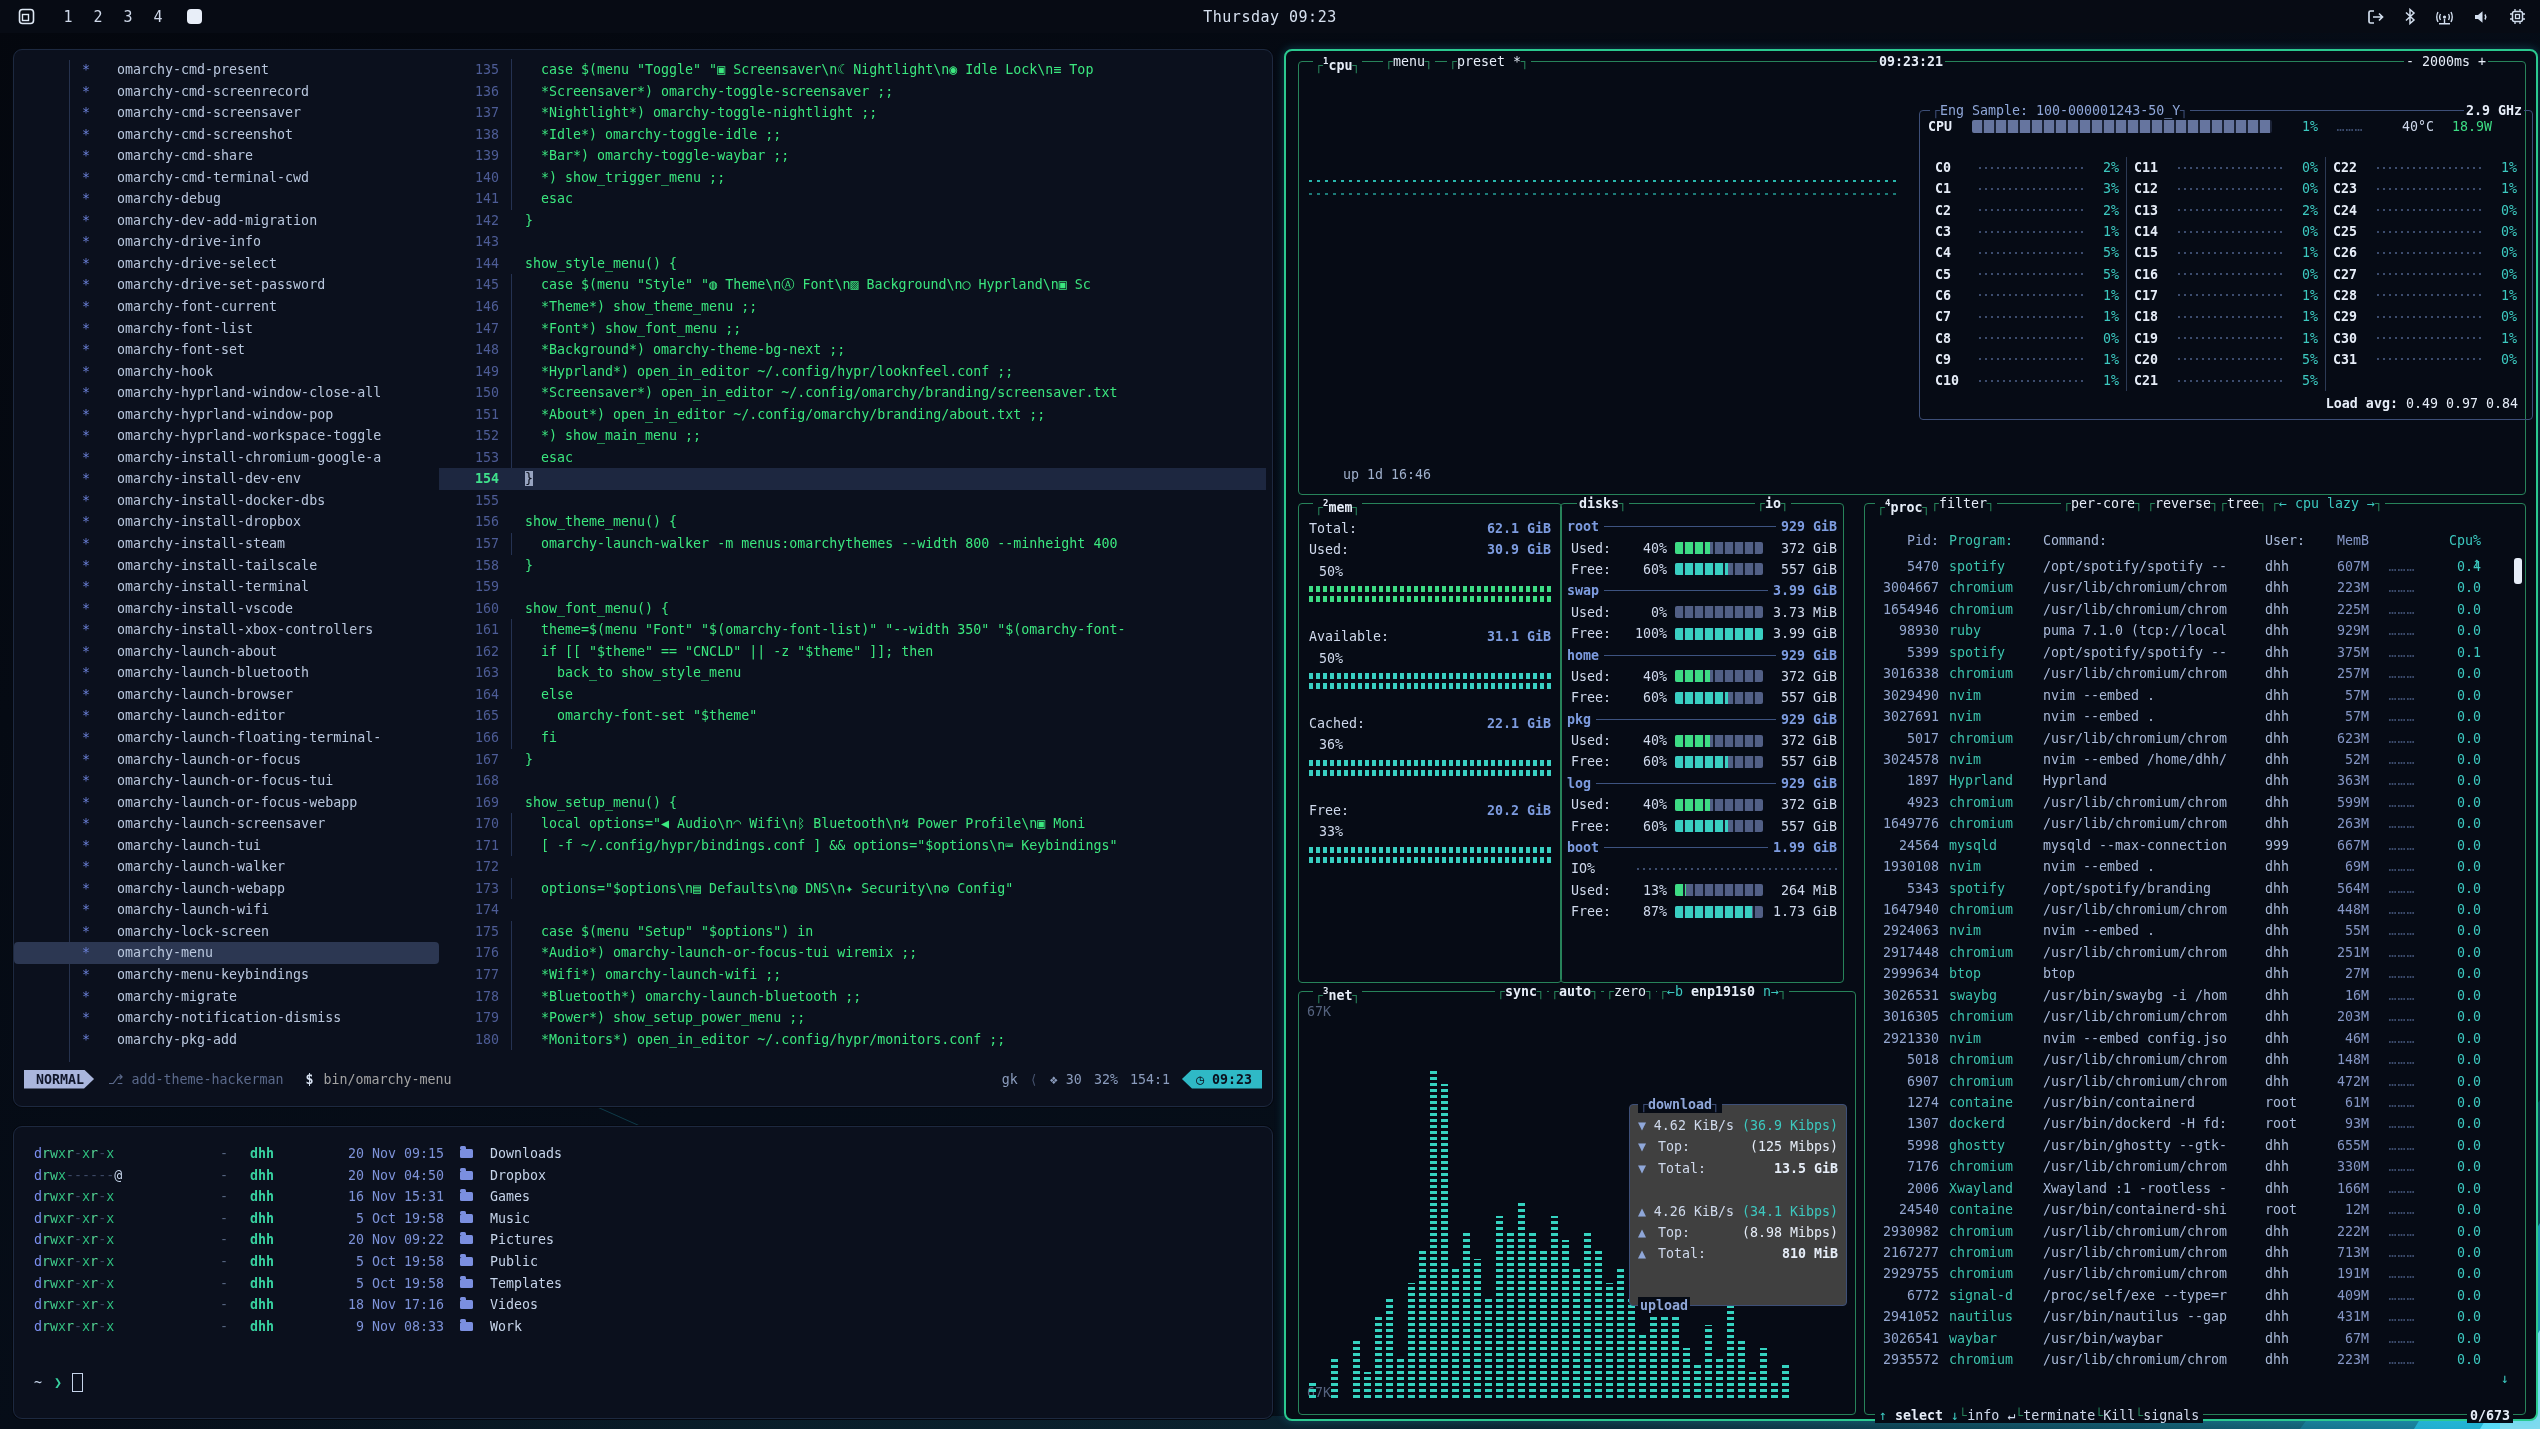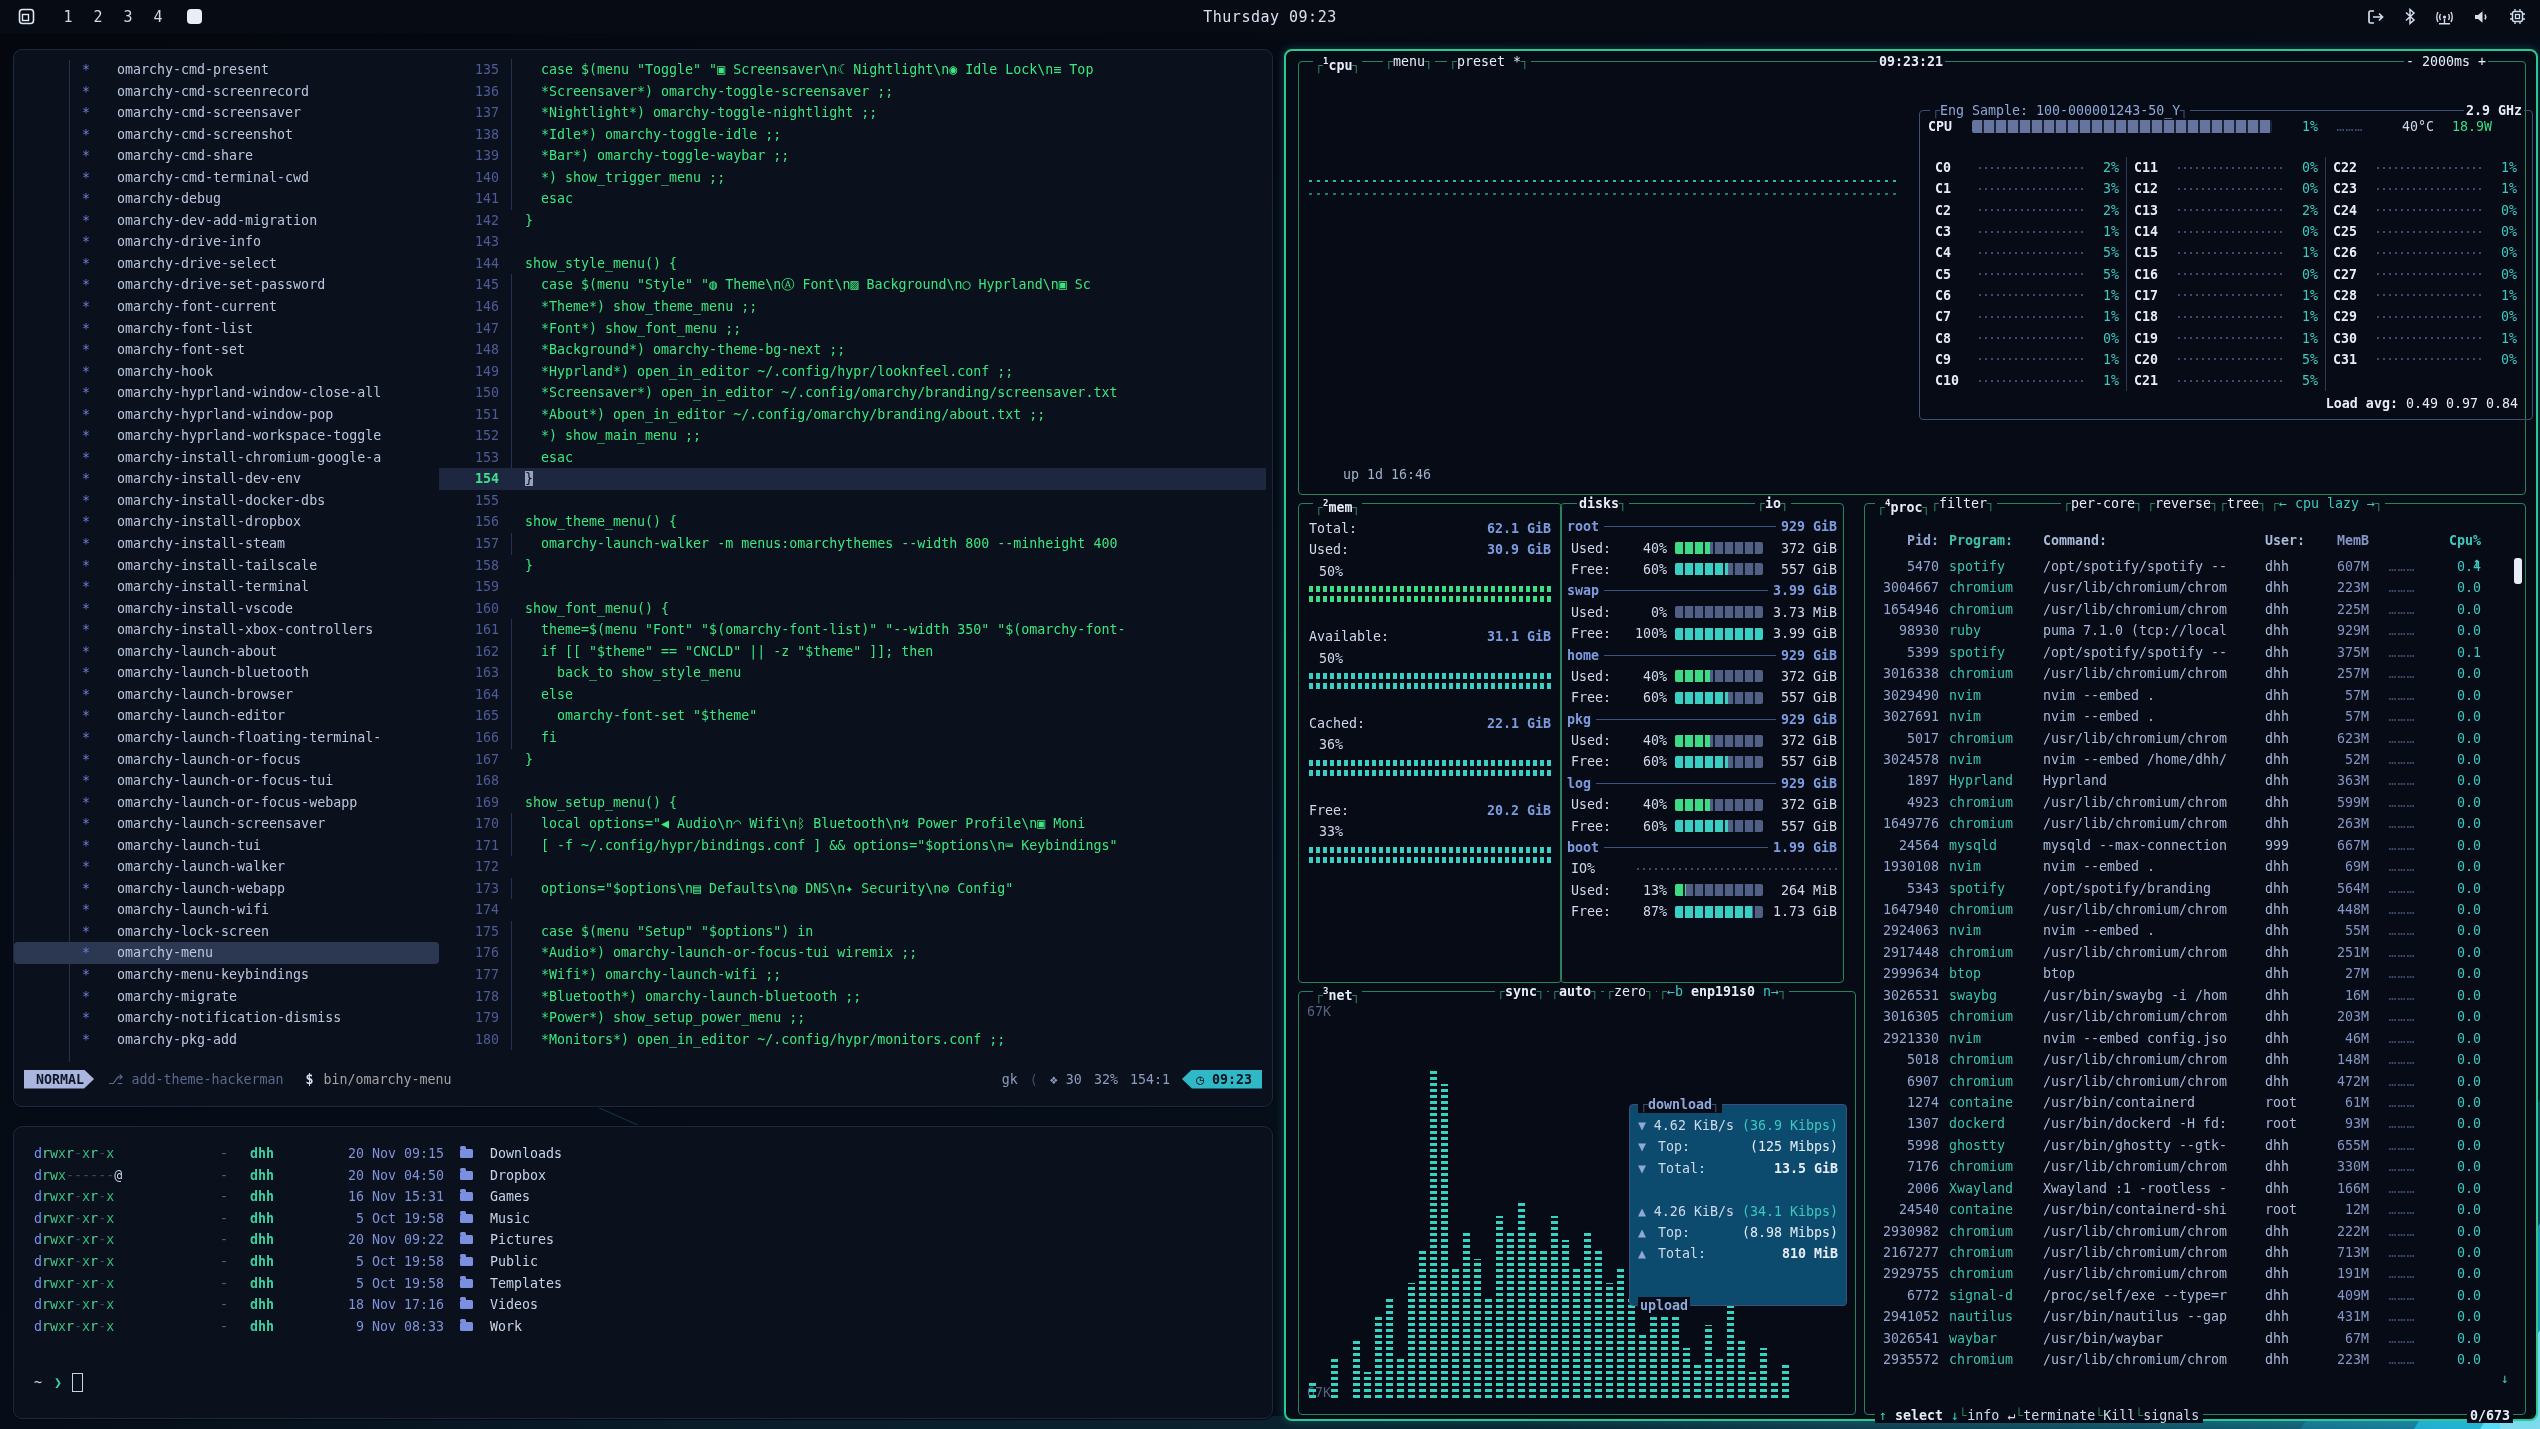--- a/index.html
+++ b/index.html
@@ -102,29 +102,29 @@
   .dsk-lab{width:58px;color:#cfd9ec;}
   .dsk-pct{width:38px;text-align:right;color:#cfd9ec;}
   .dbar{width:88px;height:12px;margin:0 8px;background:repeating-linear-gradient(90deg,#515f85 0 8px,#141b2e 8px 10px);border-radius:2px;position:relative;overflow:hidden;}
   .dbar i{position:absolute;left:0;top:0;bottom:0;background:repeating-linear-gradient(90deg,var(--fc) 0 8px,#141b2e 8px 10px);}
   .dsk-val{margin-left:auto;color:#cfd9ec;}
   .io-lead{flex:1;height:2px;margin-left:8px;background:repeating-linear-gradient(90deg,#3c4c6e 0 2px,transparent 2px 6px);}
   
   #netbars{position:absolute;left:10px;bottom:16px;width:545px;height:340px;display:flex;align-items:flex-end;gap:4px;}
   .nbar{width:7px;background:repeating-linear-gradient(0deg,#35d3c0 0 3px,transparent 3px 6px);}
   .net-k{position:absolute;color:#55637f;}
-  #dlbox{left:330px;top:112px;width:216px;height:200px;border-color:#3d4f78;background:#0c4a6e;}
+  #dlbox{left:330px;top:112px;width:216px;height:200px;border-color:#3d4f78;background:#404040;}
   .dl-row{display:flex;height:21.4px;line-height:21.4px;padding:0 8px;white-space:pre;}
   .dl-arrow{color:#8fa7d9;width:20px;}
   .dl-text{color:#cfd9ec;}
   .dl-text .paren{color:#3cc9c0;}
   .dl-lab{color:#cfd9ec;width:64px;}
   .dl-val{margin-left:auto;color:#e6edf8;font-weight:bold;}
   
-  #proc-head{position:absolute;left:8px;right:8px;top:26px;display:flex;height:22px;line-height:22px;color:#6e84b8;font-weight:bold;}
+  #proc-head{position:absolute;left:8px;right:8px;top:26px;display:flex;height:22px;line-height:22px;color:#6e84b8;font-weight:normal;}
   #procrows{position:absolute;left:8px;right:8px;top:52px;}
   .prow{display:flex;height:21.45px;line-height:21.45px;white-space:pre;}
   .p-pid{width:66px;flex:none;text-align:right;color:#93a6cf;}
   .p-prog{width:94px;flex:none;padding-left:10px;color:#3cc3ad;}
   .p-cmd{width:222px;flex:none;color:#a9bad9;overflow:hidden;}
   .p-user{width:52px;flex:none;color:#a9bad9;}
   .p-mem{width:52px;flex:none;text-align:right;color:#8496c5;}
   .p-dots{width:66px;flex:none;text-align:center;color:#3c4c6e;letter-spacing:1px;}
   .p-cpu{width:46px;flex:none;text-align:right;color:#3cc9c0;}
   #proc-scroll{position:absolute;right:3px;top:54px;width:8px;height:26px;background:#e6edf8;border-radius:3px;}

